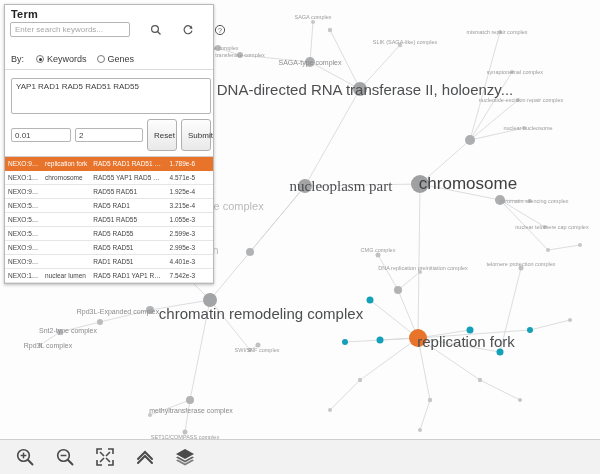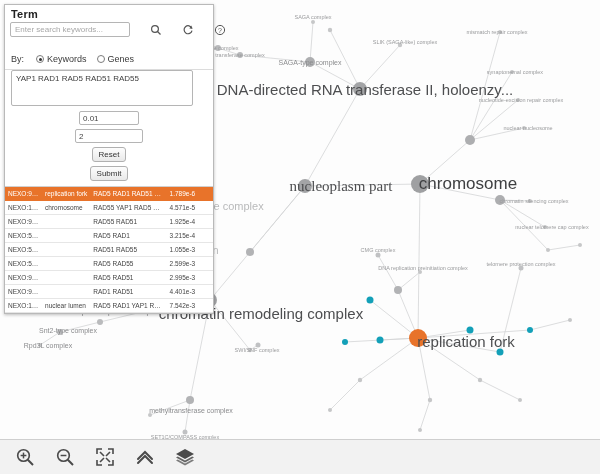--- a/index.html
+++ b/index.html
@@ -142,54 +142,53 @@
     border-top: 1px solid #dcdcdc;
     margin: 0;
   }
   #term-enrichment-label {
     padding: 5px 6px 3px 6px;
     font-size: 9.5px;
     color: #2b2b2b;
   }
   #term-textarea {
     display: block;
-    margin: 0 6px 5px 6px;
-    width: 182px;
+    margin: 8px 6px 5px 6px;
+    width: 200px;
     height: 36px;
     border: 1px solid #b5b5b5;
     border-radius: 2px;
     font-size: 8px;
     font-family: "Liberation Sans", sans-serif;
     color: #3d3d3d;
     padding: 3px 4px;
     box-sizing: border-box;
     resize: none;
     outline: none;
   }
   .param-row {
     display: flex;
     align-items: center;
     gap: 4px;
     padding: 0 6px 5px 6px;
-    flex-direction: column;
   }
   .param-input {
     height: 14px;
     border: 1px solid #b5b5b5;
     border-radius: 2px;
     font-size: 8px;
     padding: 0 3px;
     color: #444;
     box-sizing: border-box;
     outline: none;
   }
   #pvalue-input { width: 60px; }
   #count-input { width: 68px; }
   .sm-btn {
-    height: 15px;
+    height: 32px;
     min-width: 30px;
     padding: 0 6px;
     font-size: 8px;
     font-family: "Liberation Sans", sans-serif;
     background: linear-gradient(#fdfdfd, #e9e9e9);
     border: 1px solid #b0b0b0;
     border-radius: 3px;
     color: #333;
     cursor: pointer;
   }

